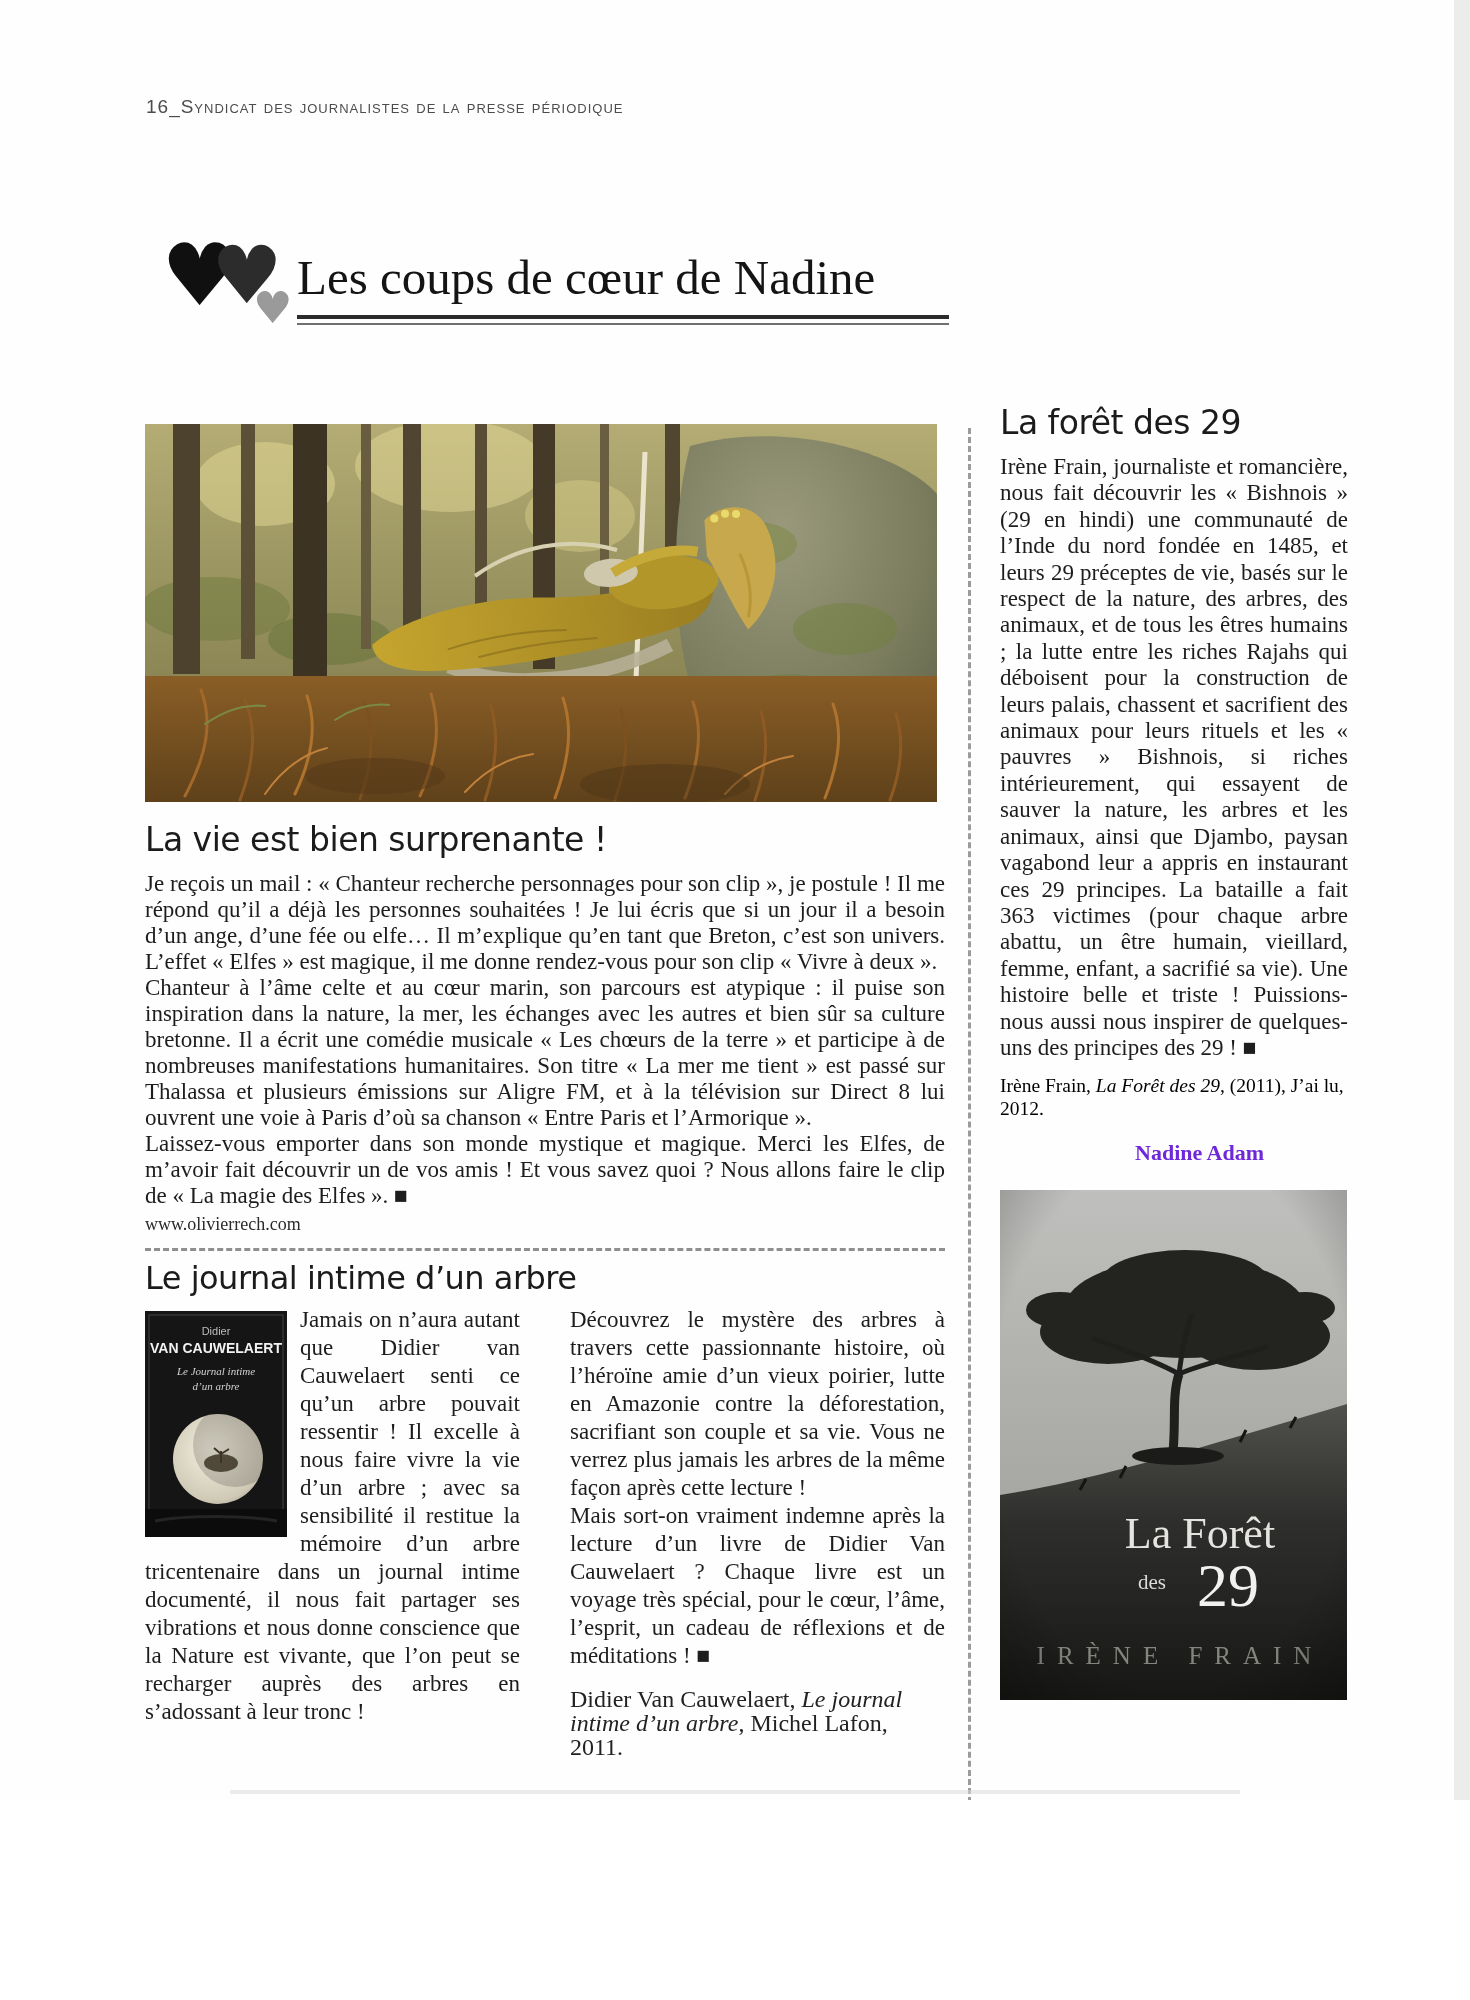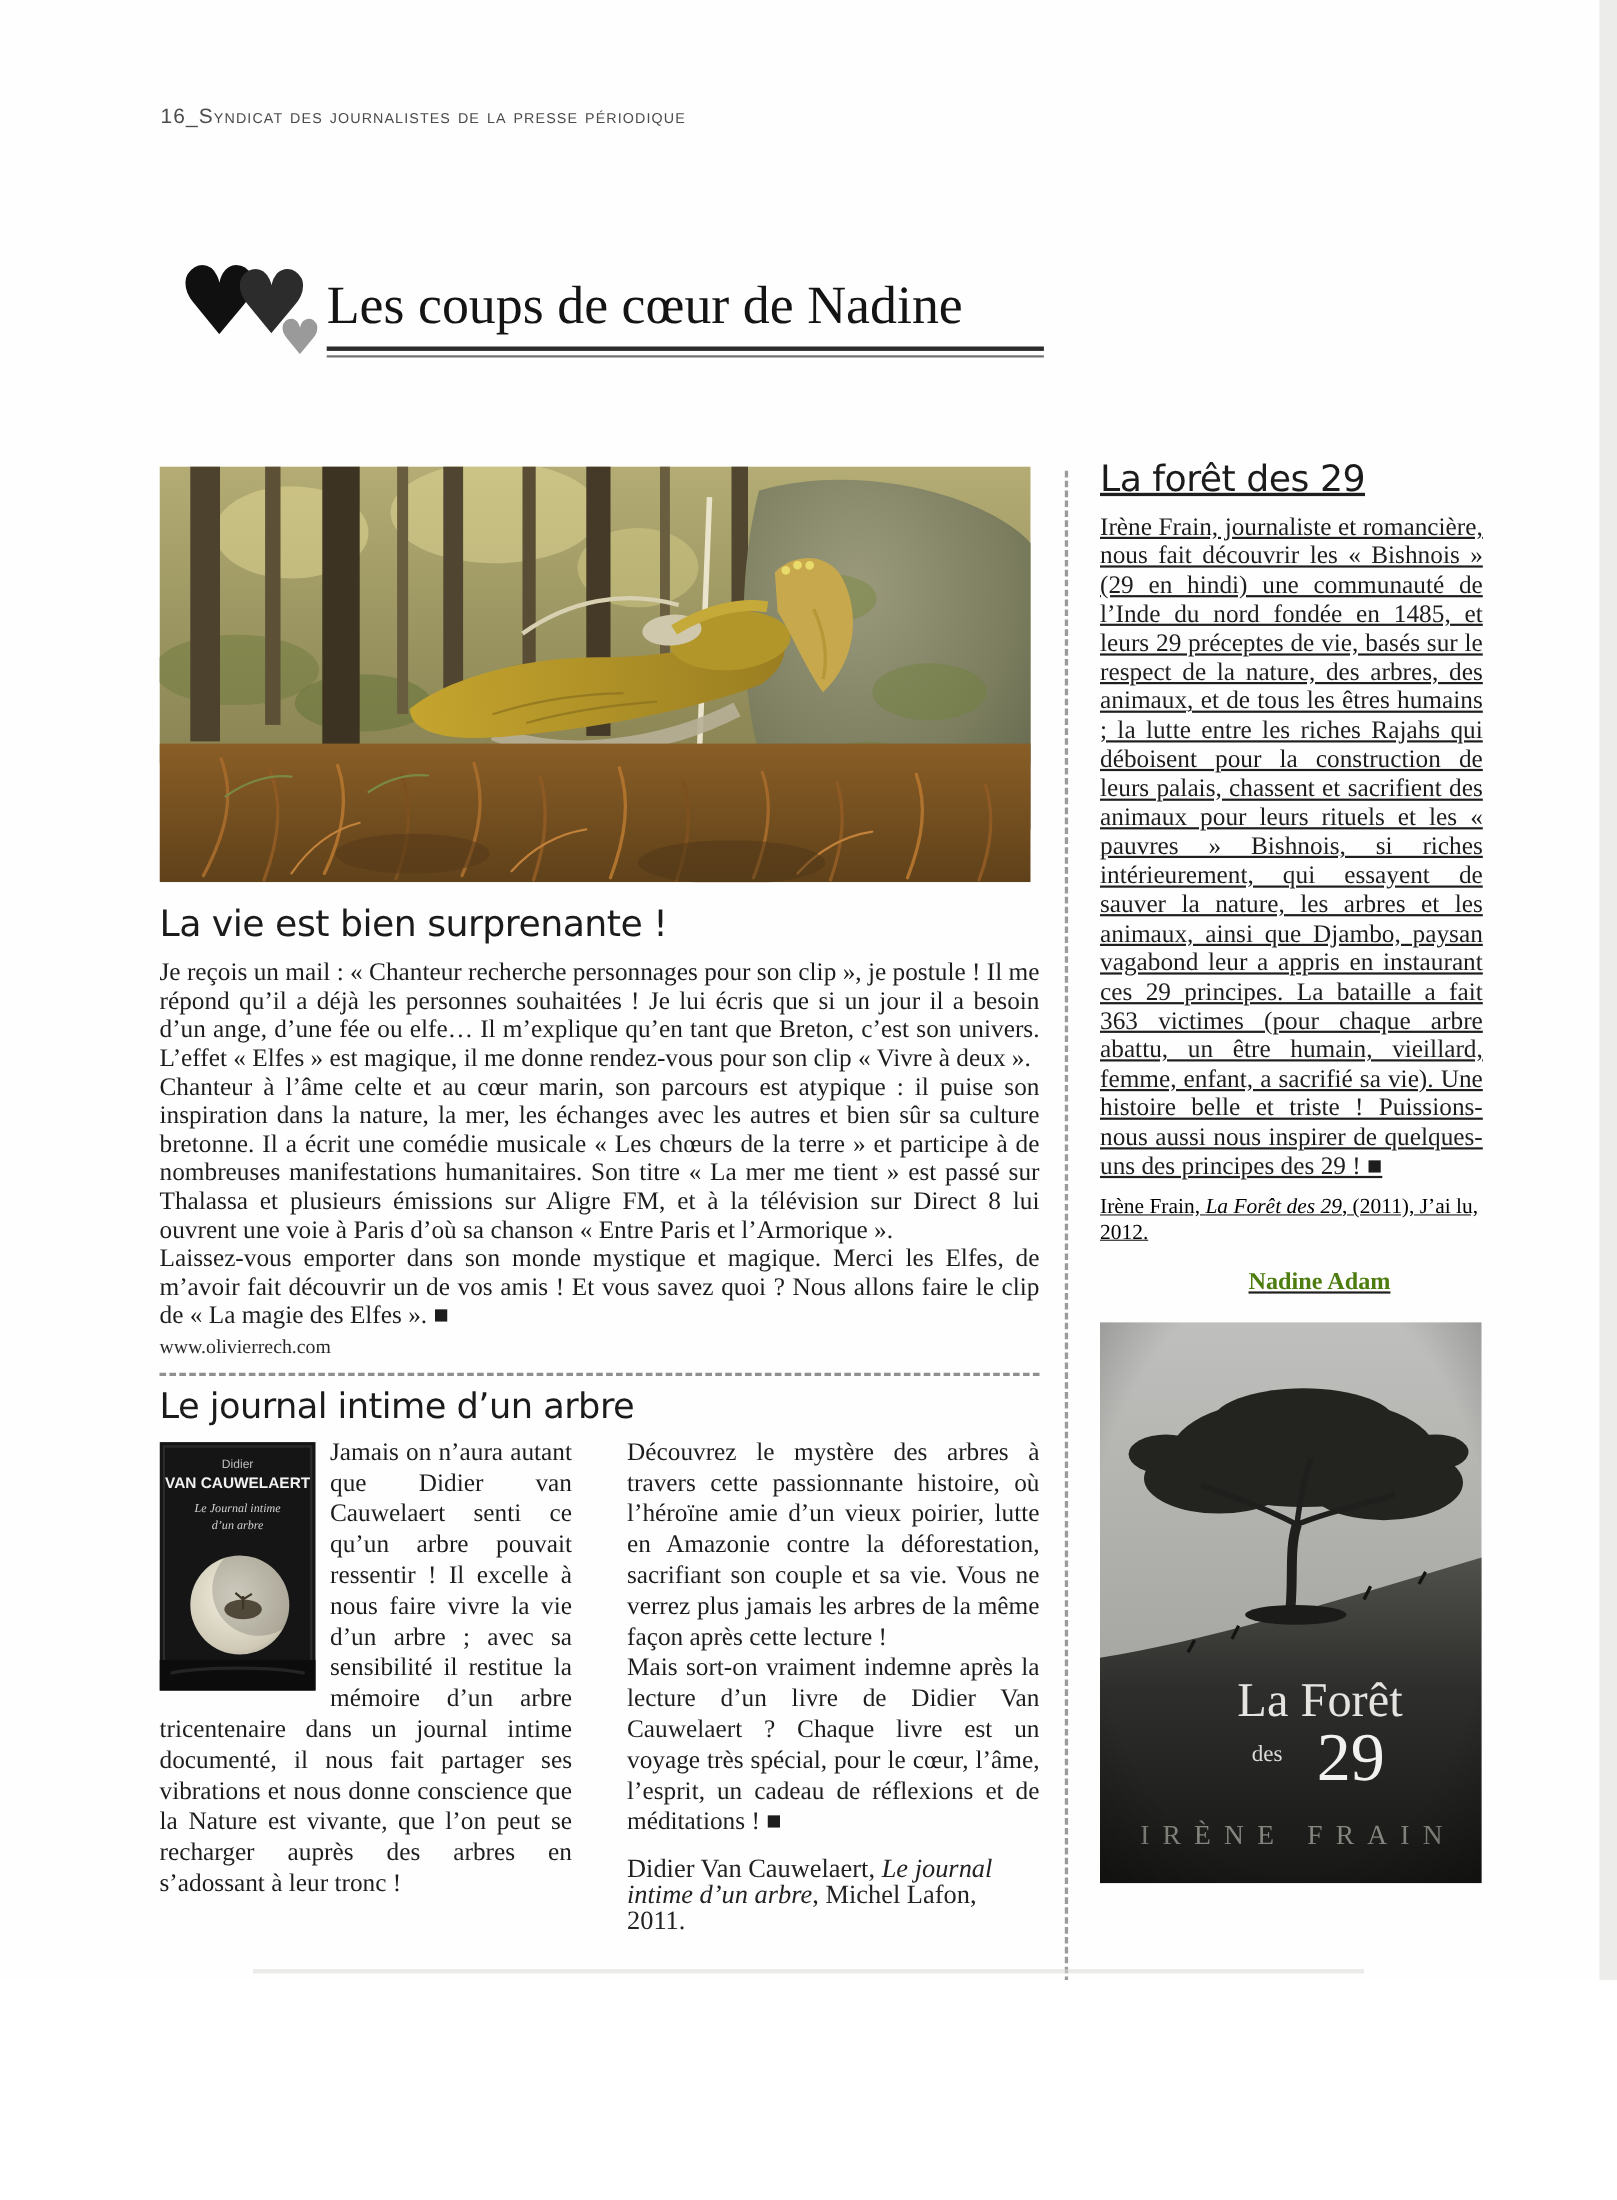--- a/index.html
+++ b/index.html
@@ -44,28 +44,28 @@
     font-size:32px;line-height:36px;letter-spacing:-0.5px;color:#1b1b1b;
   }
   #a2-cols{display:flex;gap:50px;}
   .a2col{width:383px;font-size:23px;line-height:28px;text-align:justify;color:#1d1d1d;}
   .a2col p{margin:0;}
   #cover1{float:left;margin:5px 13px 4px 0;display:block;}
   #a2-cite{margin-top:17px;font-size:24px;line-height:24px;text-align:left;color:#222;}
   .it{font-style:italic;}
   
   #vdash{position:absolute;left:968px;top:428px;height:1537px;border-left:3px dashed #9b9b9b;}
-  #sidebar{position:absolute;left:1000px;top:416px;width:348px;text-decoration:underline;}
+  #sidebar{position:absolute;left:1000px;top:404px;width:348px;}
   #sb-title{
     margin:0 0 12px 0;font-family:"DejaVu Sans", sans-serif;font-weight:normal;
     font-size:33px;line-height:38px;letter-spacing:-0.5px;color:#1b1b1b;
   }
   #sb-body{font-size:23px;line-height:26.4px;text-align:justify;color:#1d1d1d;margin:0;}
   #sb-cite{margin-top:13px;font-size:19.5px;line-height:23px;color:#000000;}
-  #sb-sign{margin-top:20px;font-size:22px;font-weight:bold;text-align:right;padding-right:84px;color:#4d7c0f;}
+  #sb-sign{margin-top:20px;font-size:22px;font-weight:bold;text-align:right;padding-right:84px;color:#6d28d9;}
   #cover2{display:block;margin-top:24px;}
   
   #edge-r{position:absolute;right:0;top:0;width:16px;height:100%;background:#e2e2e0;opacity:.65;}
   #edge-b{position:absolute;left:230px;bottom:6px;width:1010px;height:4px;background:#dadad8;opacity:.55;}
 </style>
 </head>
 <body>
 
 <div id="page">
 

